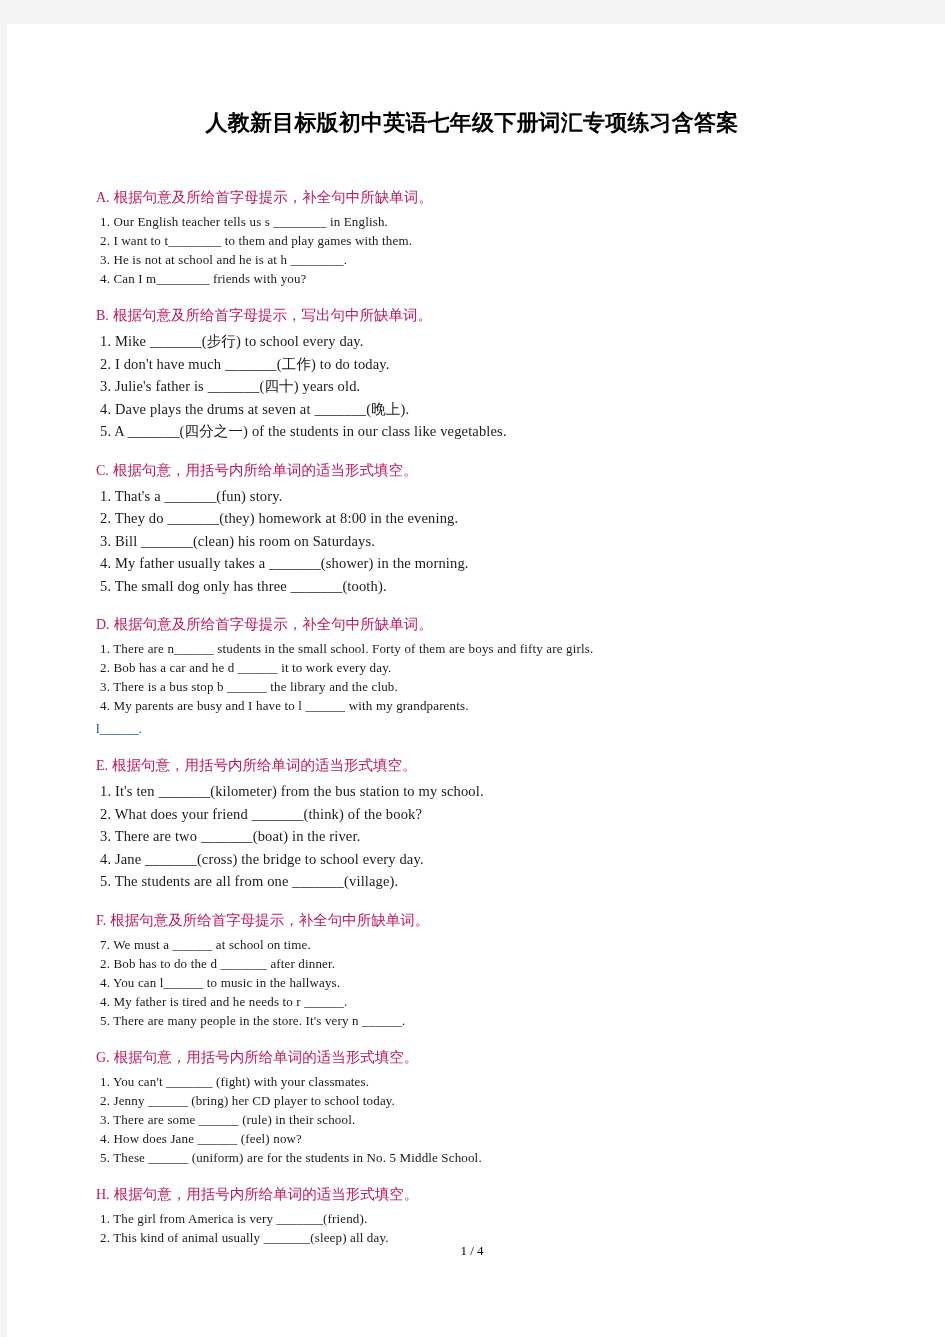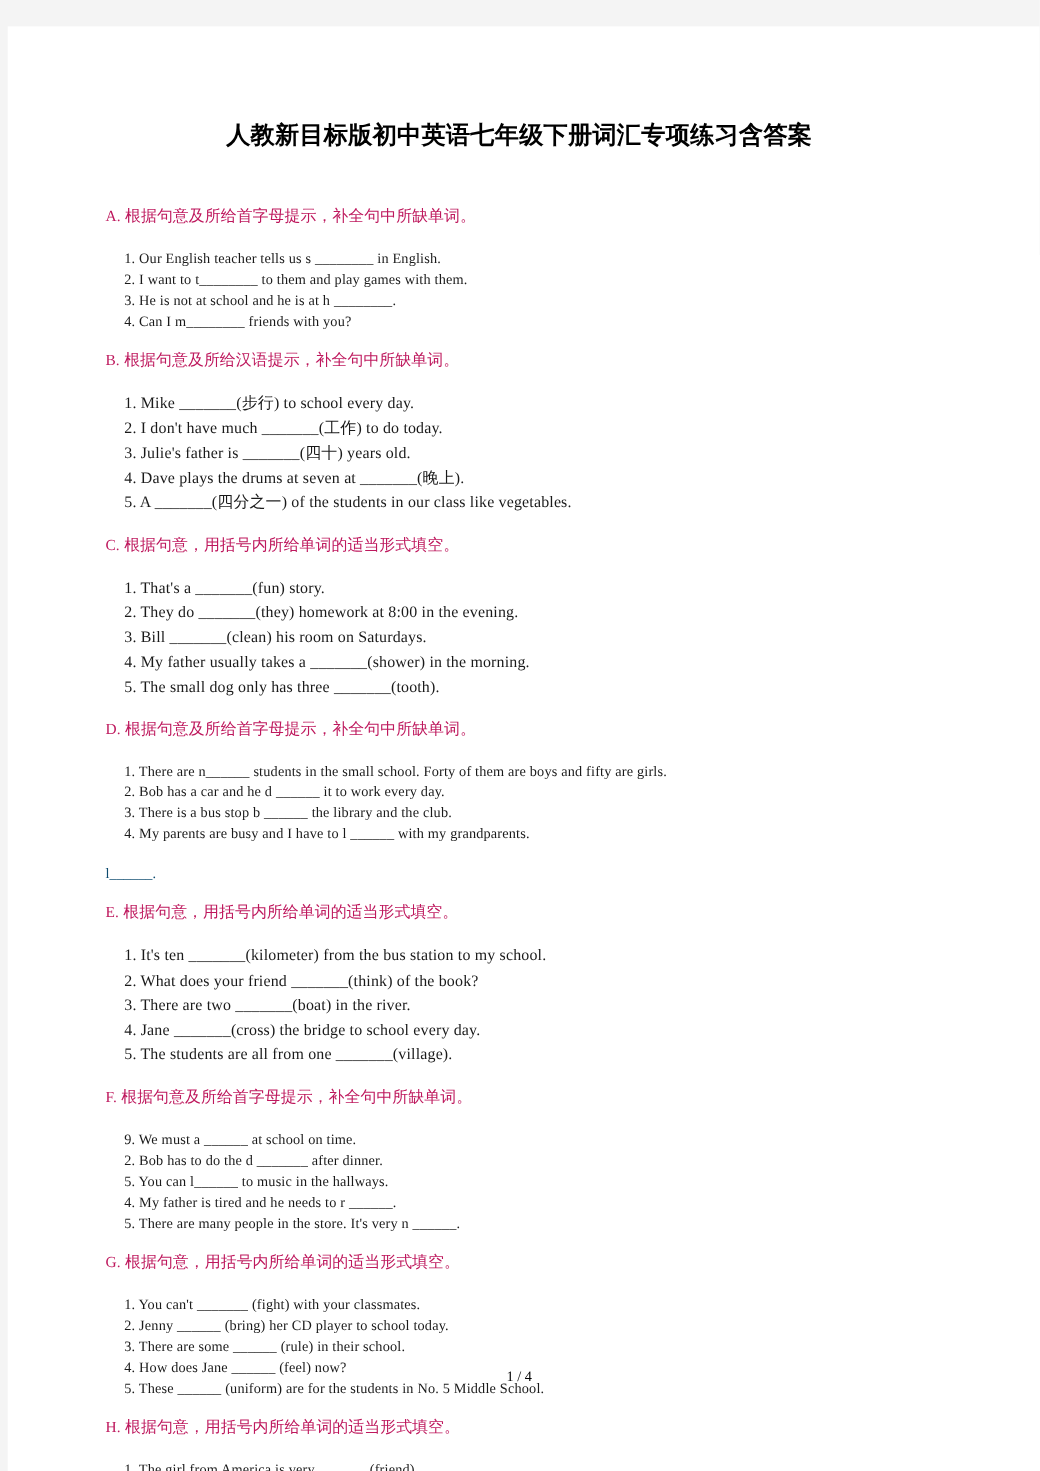--- a/index.html
+++ b/index.html
@@ -51,21 +51,21 @@
     line-height: 21px;
     margin-bottom: 1px;
     white-space: nowrap;
   }
   .sec-head .lbl {
     font-family: "Liberation Serif", "DejaVu Serif", serif;
     font-size: 14px;
   }
   .items {
     list-style: none;
-    margin: 17px;
+    margin: 4px;
     padding: 0;
   }
   .item {
     font-family: "Liberation Serif", "DejaVu Serif", serif;
     font-size: 13.5px;
     color: #1a1a1a;
     white-space: nowrap;
     letter-spacing: 0.15px;
   }
   
@@ -104,21 +104,21 @@
       <div class="section tight">
         <div class="sec-head"><span class="lbl">A.</span> <span class="zh">根据句意及所给首字母提示，补全句中所缺单词。</span></div>
         <ul class="items">
           <li class="item">1. Our English teacher tells us s ________ in English.</li>
           <li class="item">2. I want to t________ to them and play games with them.</li>
           <li class="item">3. He is not at school and he is at h ________.</li>
           <li class="item">4. Can I m________ friends with you?</li>
         </ul>
       </div>
       <div class="section loose">
-        <div class="sec-head"><span class="lbl">B.</span> <span class="zh">根据句意及所给汉语提示，补全句中所缺单词。</span></div>
+        <div class="sec-head"><span class="lbl">B.</span> <span class="zh">根据句意及所给首字母提示，写出句中所缺单词。</span></div>
         <ul class="items">
           <li class="item">1. Mike _______(步行) to school every day.</li>
           <li class="item">2. I don't have much _______(工作) to do today.</li>
           <li class="item">3. Julie's father is _______(四十) years old.</li>
           <li class="item">4. Dave plays the drums at seven at _______(晚上).</li>
           <li class="item">5. A _______(四分之一) of the students in our class like vegetables.</li>
         </ul>
       </div>
       <div class="section loose">
         <div class="sec-head"><span class="lbl">C.</span> <span class="zh">根据句意，用括号内所给单词的适当形式填空。</span></div>
@@ -146,23 +146,23 @@
           <li class="item">1. It's ten _______(kilometer) from the bus station to my school.</li>
           <li class="item">2. What does your friend _______(think) of the book?</li>
           <li class="item">3. There are two _______(boat) in the river.</li>
           <li class="item">4. Jane _______(cross) the bridge to school every day.</li>
           <li class="item">5. The students are all from one _______(village).</li>
         </ul>
       </div>
       <div class="section tight">
         <div class="sec-head"><span class="lbl">F.</span> <span class="zh">根据句意及所给首字母提示，补全句中所缺单词。</span></div>
         <ul class="items">
-          <li class="item">9. We must a ______ at school on time.</li>
+          <li class="item">7. We must a ______ at school on time.</li>
           <li class="item">2. Bob has to do the d _______ after dinner.</li>
-          <li class="item">5. You can l______ to music in the hallways.</li>
+          <li class="item">4. You can l______ to music in the hallways.</li>
           <li class="item">4. My father is tired and he needs to r ______.</li>
           <li class="item">5. There are many people in the store. It's very n ______.</li>
         </ul>
       </div>
       <div class="section tight">
         <div class="sec-head"><span class="lbl">G.</span> <span class="zh">根据句意，用括号内所给单词的适当形式填空。</span></div>
         <ul class="items">
           <li class="item">1. You can't _______ (fight) with your classmates.</li>
           <li class="item">2. Jenny ______ (bring) her CD player to school today.</li>
           <li class="item">3. There are some ______ (rule) in their school.</li>

